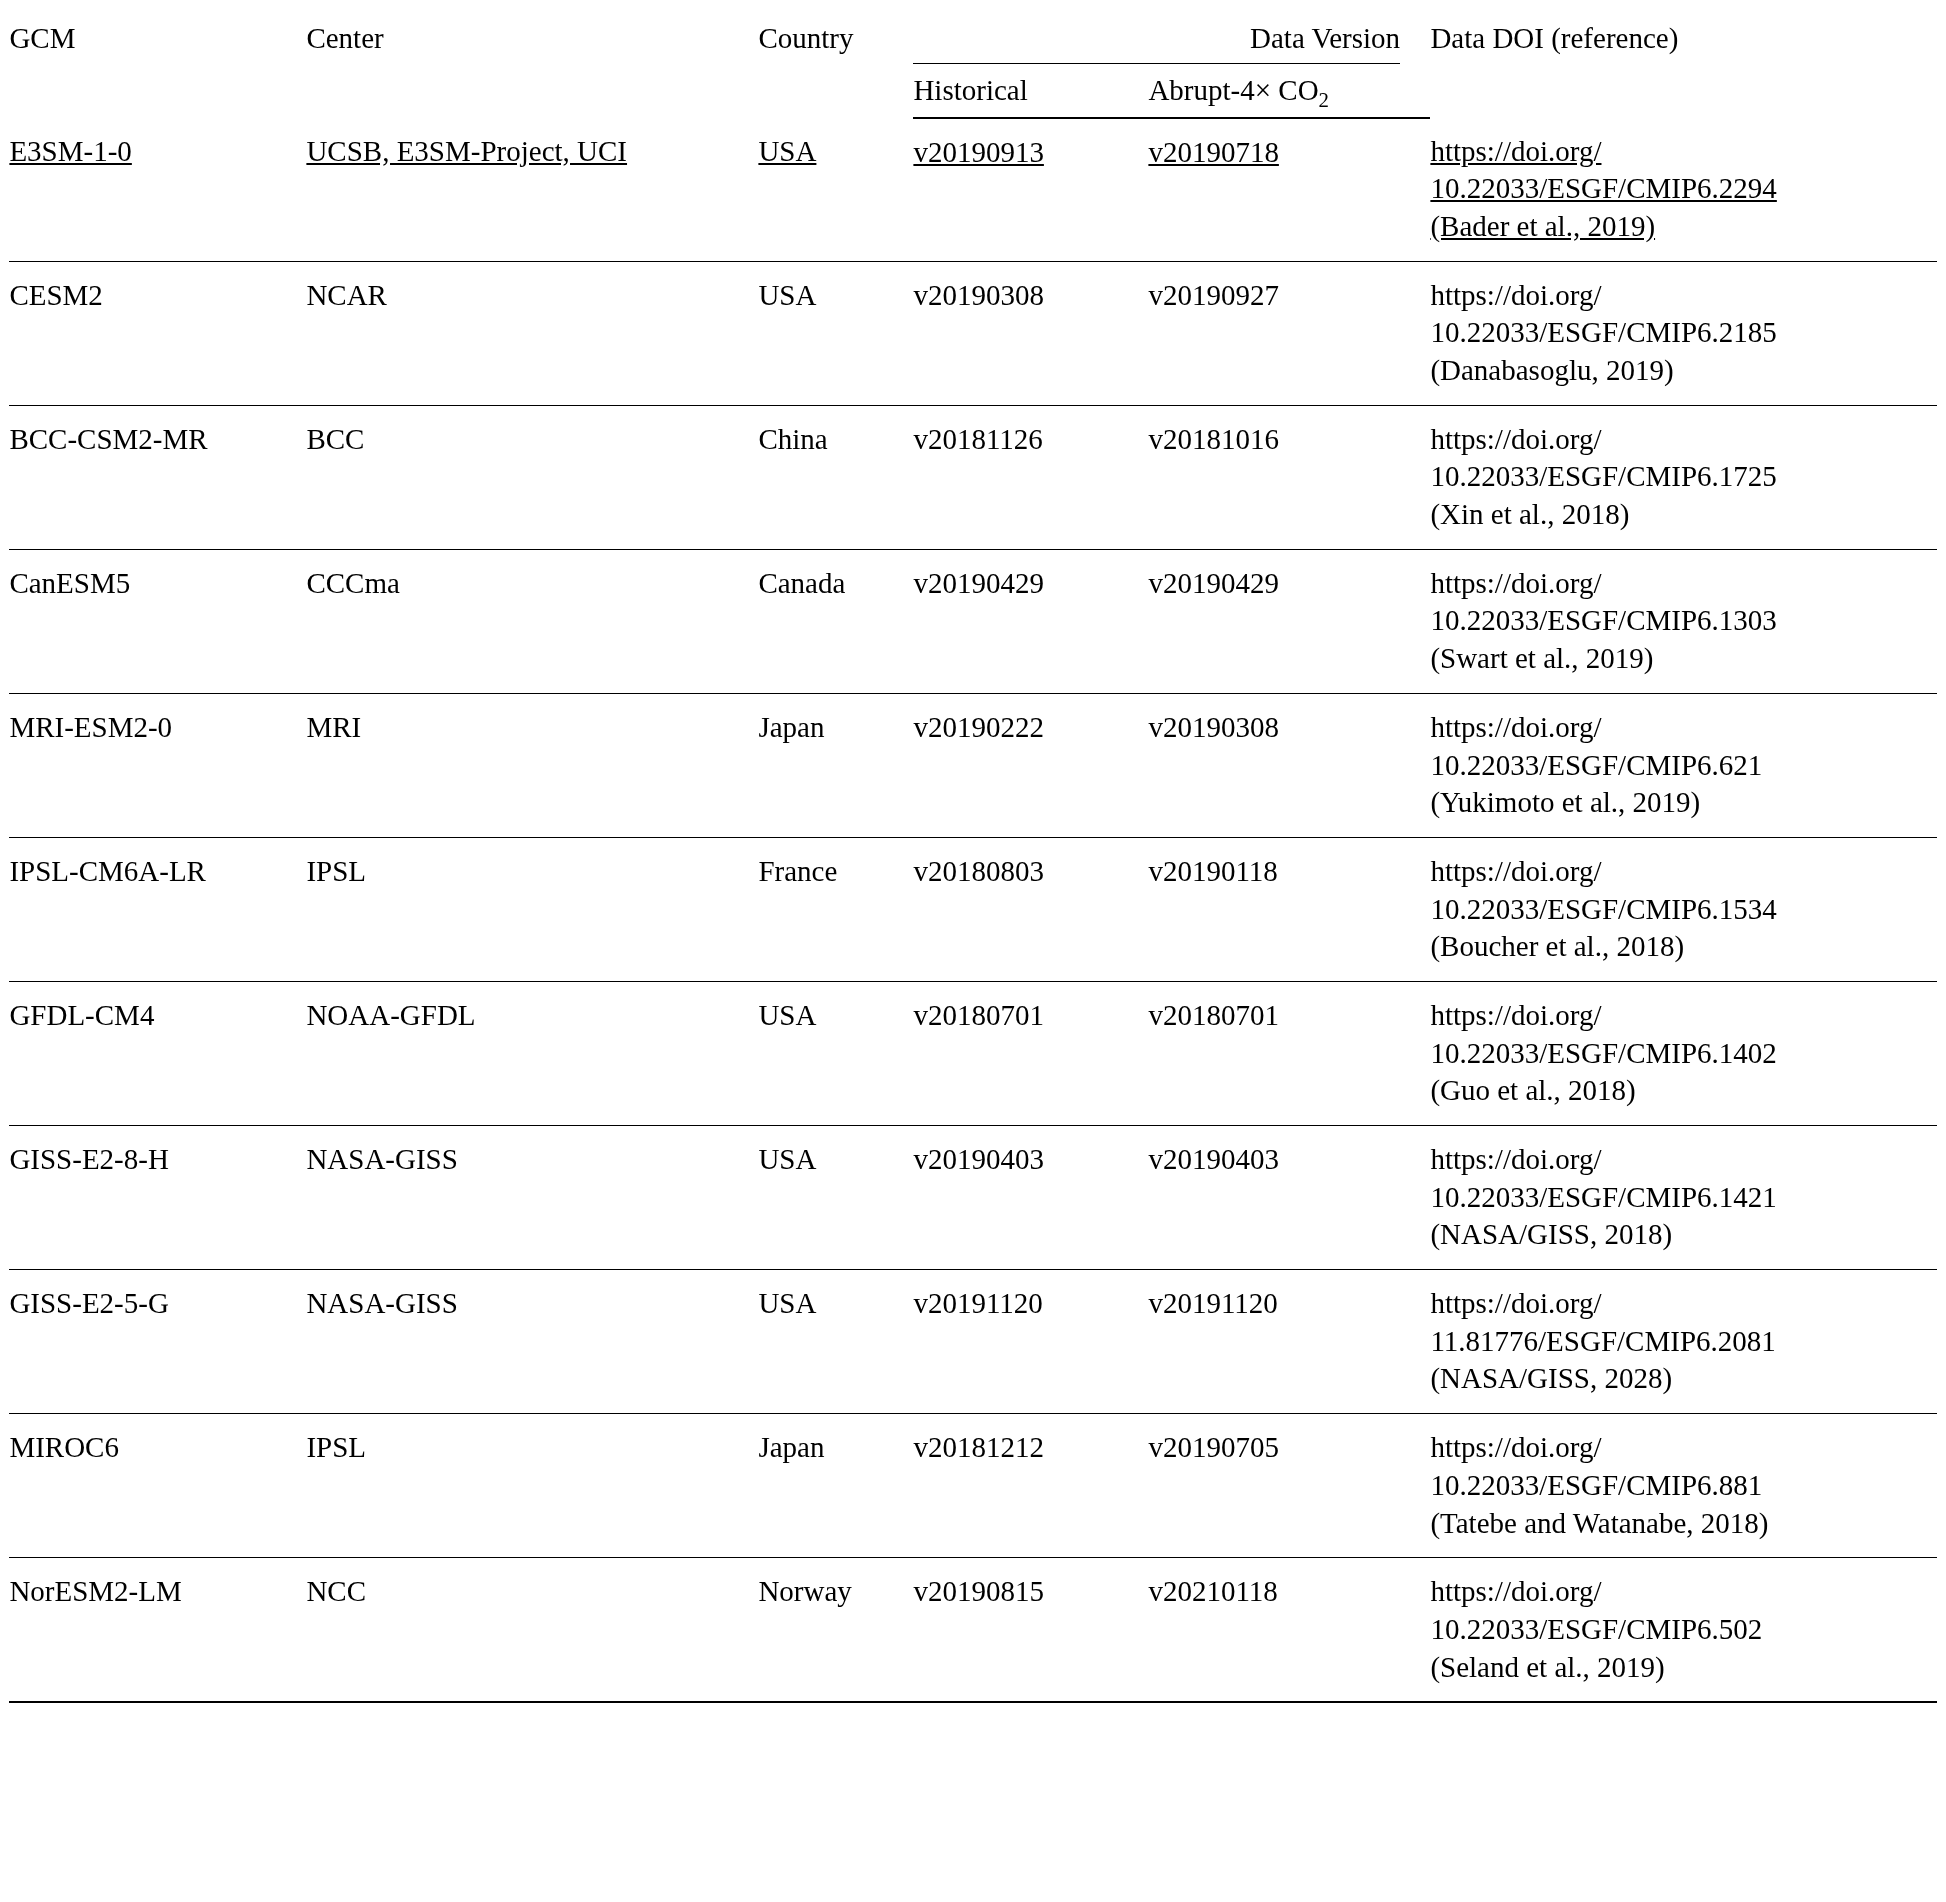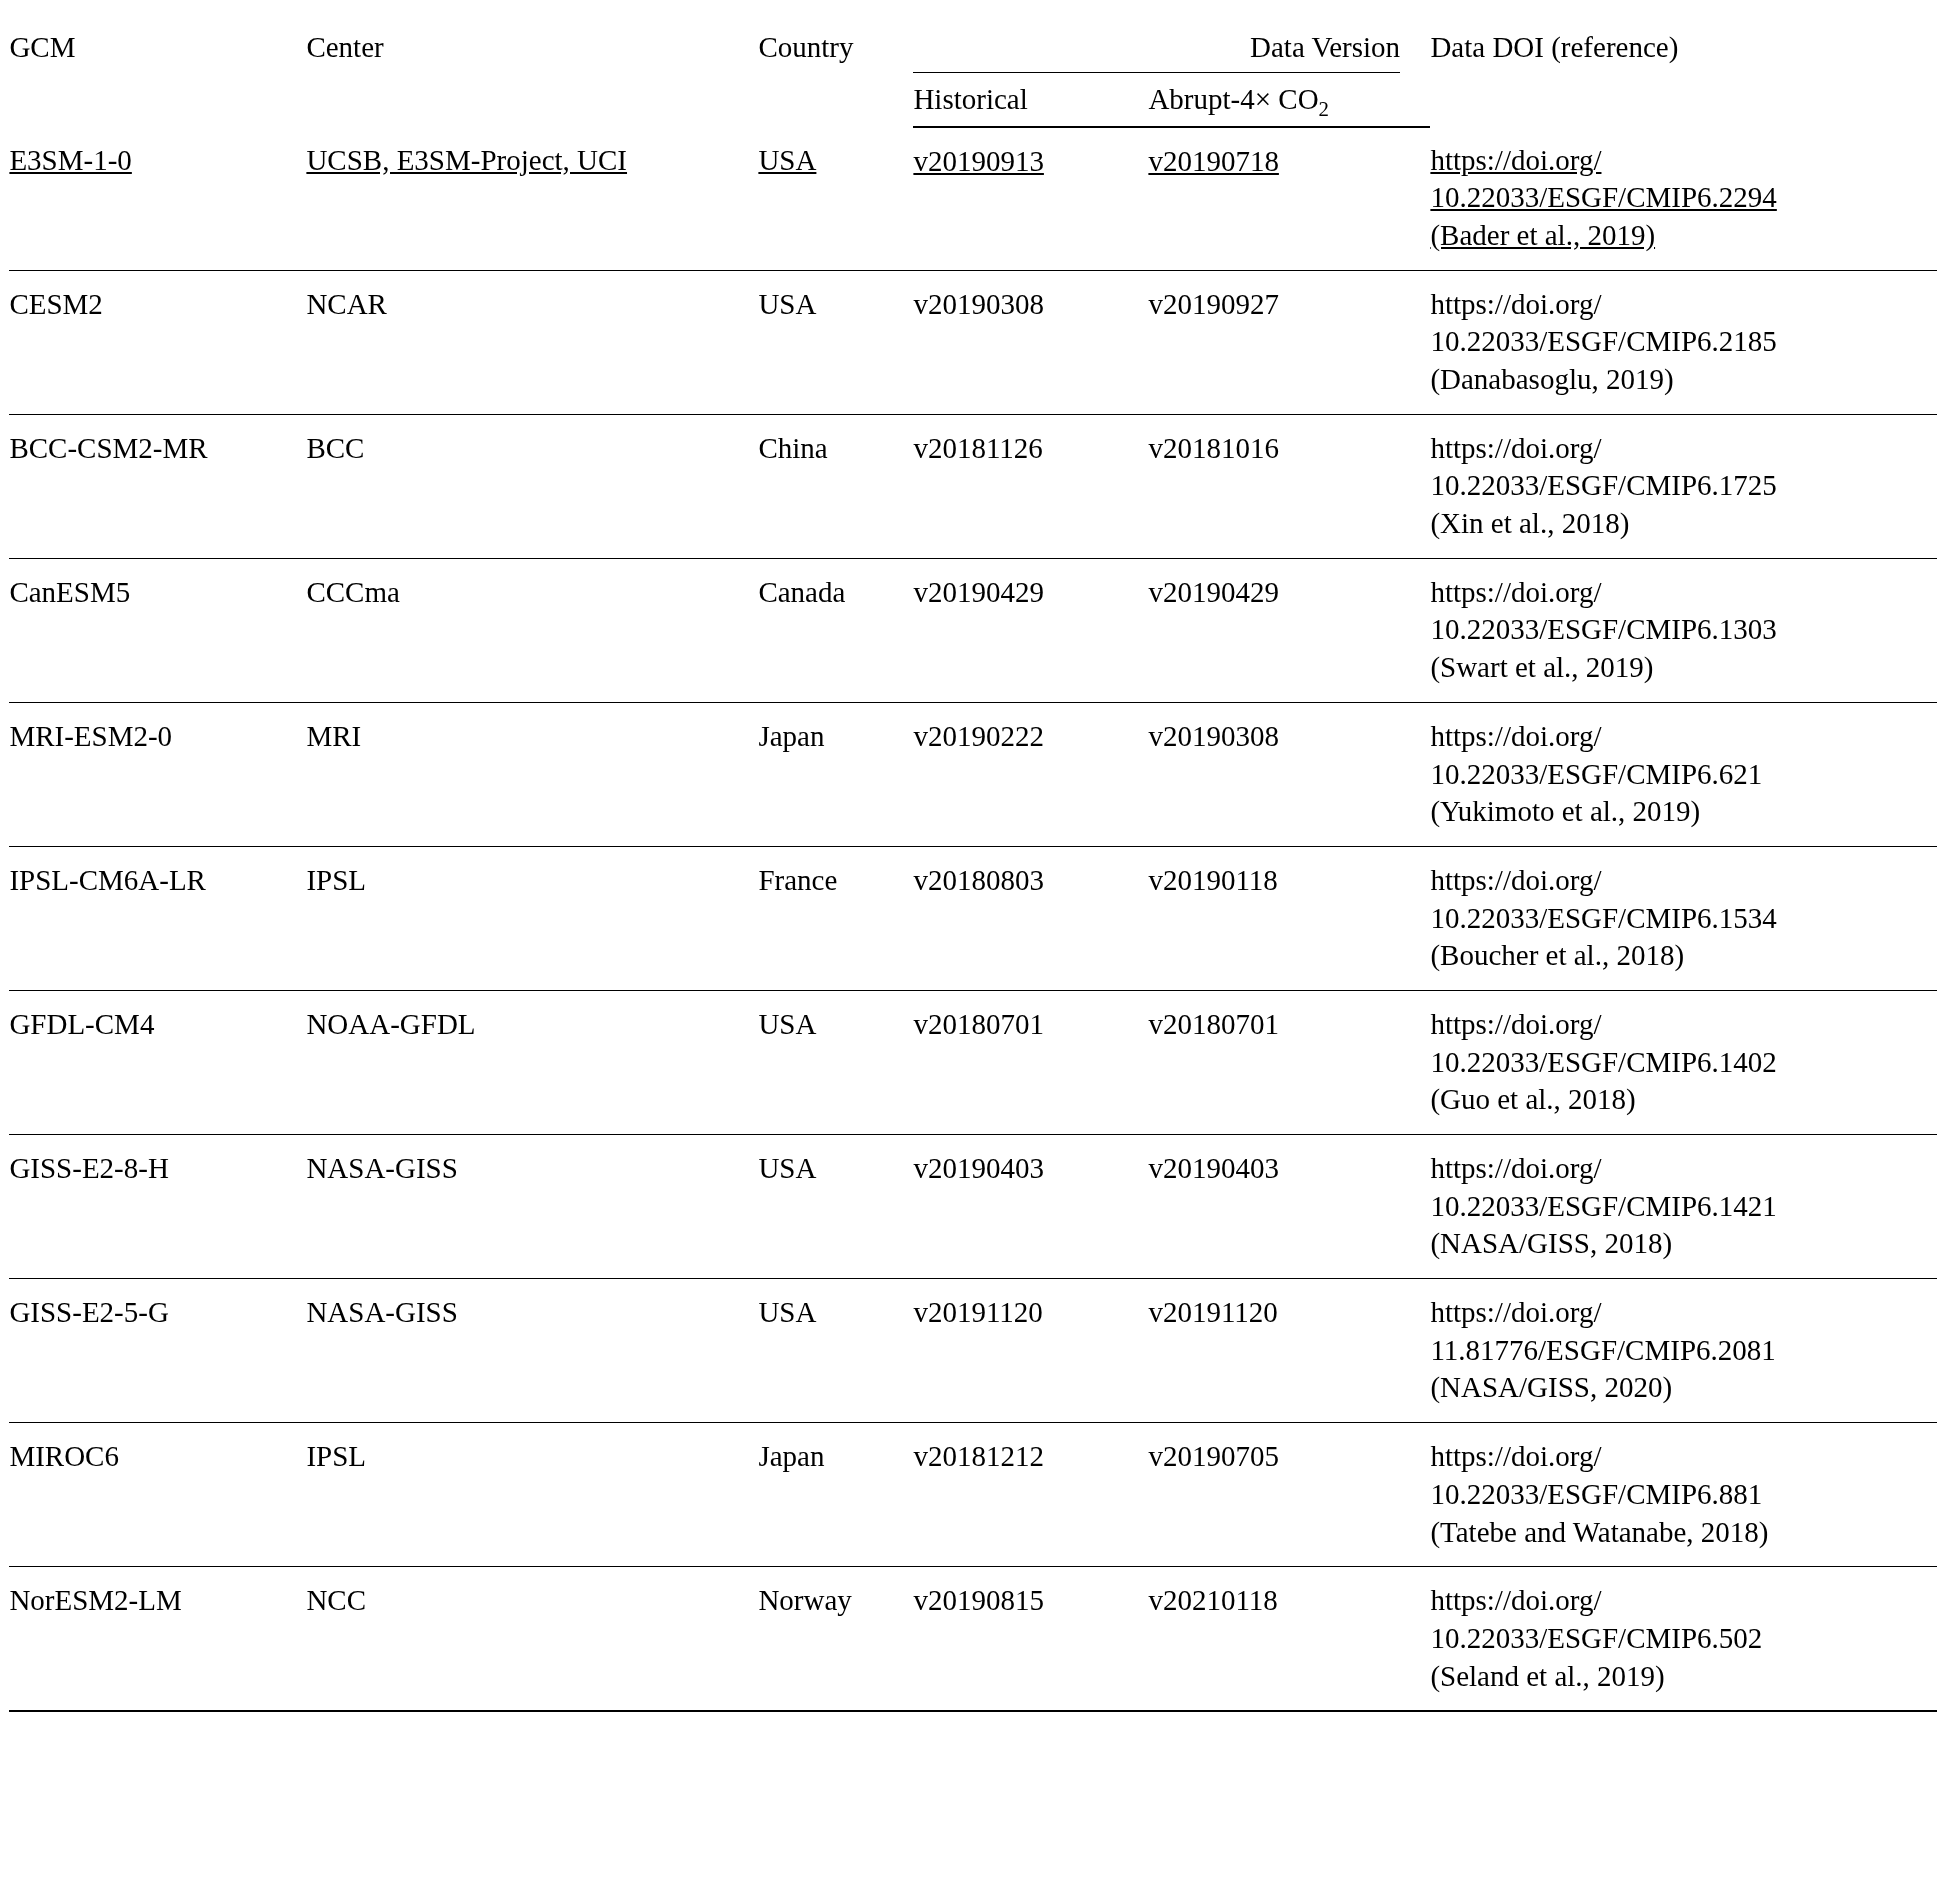--- a/index.html
+++ b/index.html
@@ -31,21 +31,21 @@
   table.gcm-table col.c-abrupt { width: 282px; }
   table.gcm-table col.c-doi    { width: auto; }
 
   thead th {
     font-weight: normal;
     text-align: left;
     vertical-align: top;
     padding: 9.4px 11.3px 9.4px 0;
   }
 
-  .hdr-row-1 th { padding-top: 29px; padding-bottom: 5.6px; font-family: Liberation Serif, serif; }
+  .hdr-row-1 th { padding-top: 20px; padding-bottom: 5.6px; font-family: Liberation Serif, serif; }
   .hdr-row-2 th { padding-top: 3.8px; padding-bottom: 7px; }
 
   th.dv-span {
     text-align: right;
     padding-bottom: 3.8px;
   }
   th.dv-span .dv-label {
     display: block;
     padding-bottom: 5.6px;
     border-bottom: 1.9px solid #000;
@@ -204,21 +204,21 @@
 
       <tr class="data-row">
         <td>GISS-E2-5-G</td>
         <td>NASA-GISS</td>
         <td>USA</td>
         <td>v20191120</td>
         <td>v20191120</td>
         <td class="doi-cell">
           <div>https://doi.org/</div>
           <div>11.81776/ESGF/CMIP6.2081</div>
-          <div>(NASA/GISS, 2020)</div>
+          <div>(NASA/GISS, 2028)</div>
         </td>
       </tr>
 
       <tr class="data-row">
         <td>MIROC6</td>
         <td>IPSL</td>
         <td>Japan</td>
         <td>v20181212</td>
         <td>v20190705</td>
         <td class="doi-cell">

